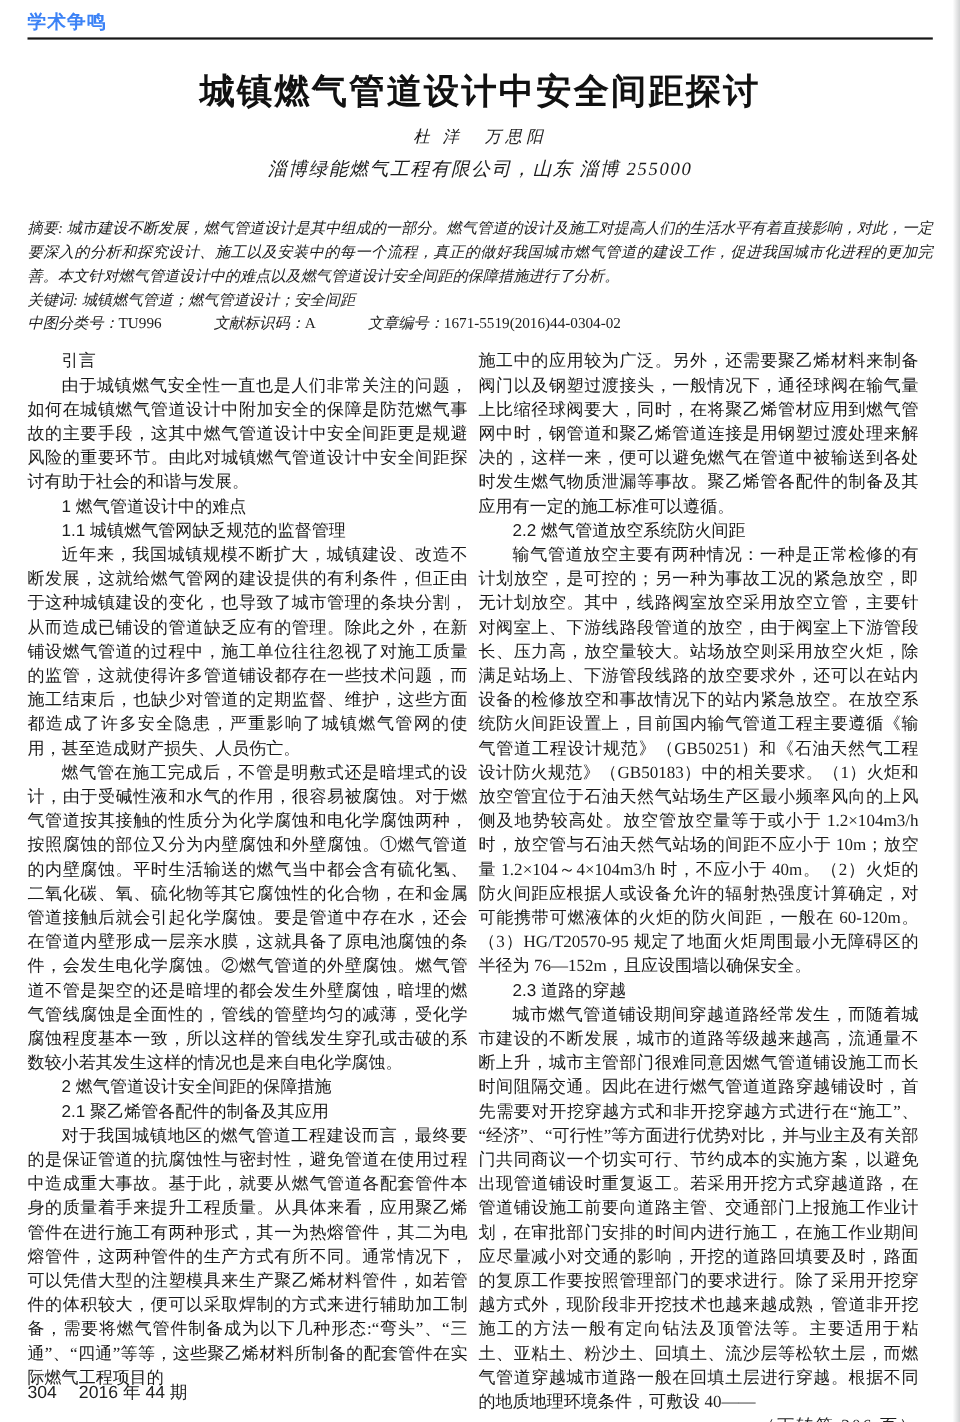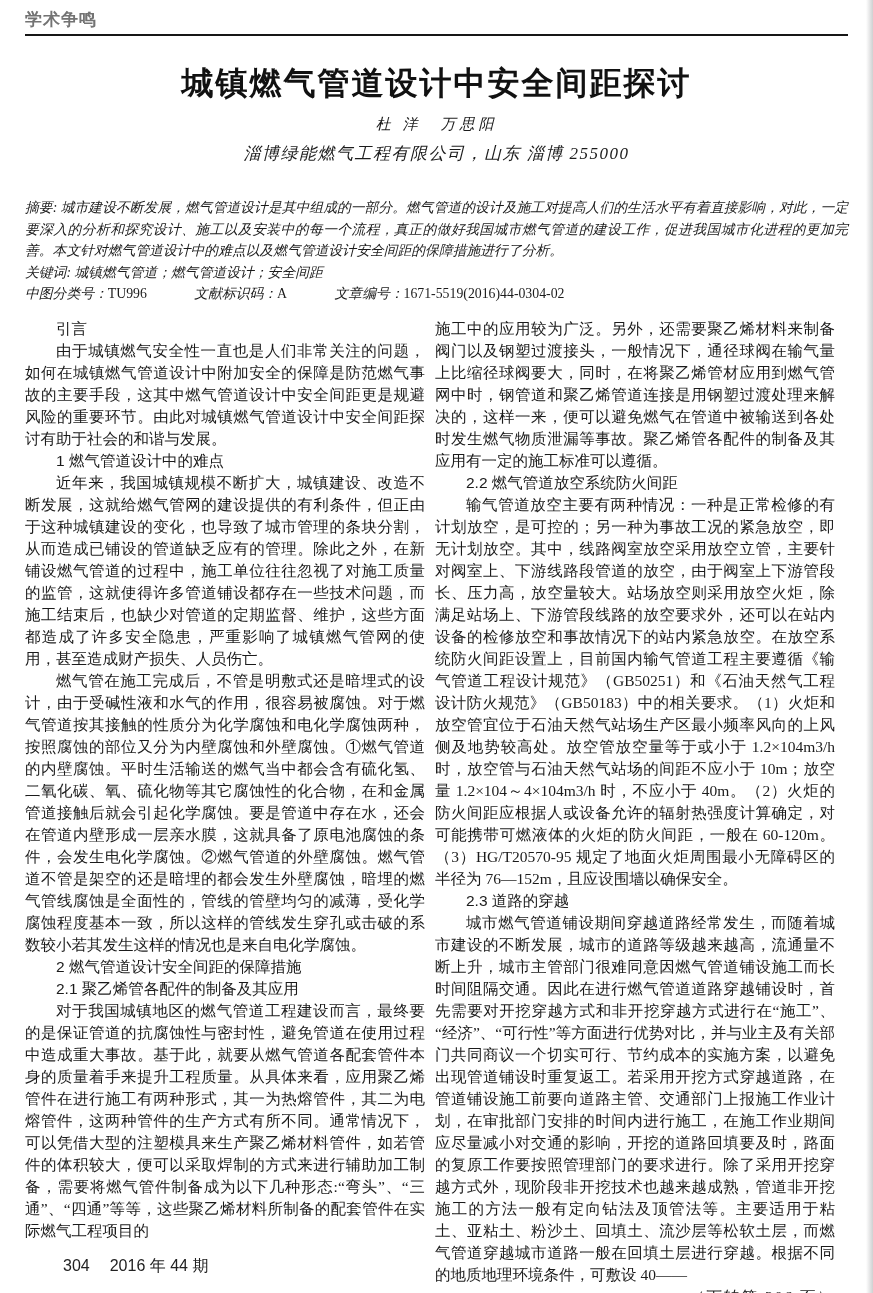--- a/index.html
+++ b/index.html
@@ -10,21 +10,21 @@
     color:#1b1b1b;
   }
   .page { position:absolute; inset:0; padding:8px 25px 0 25px; }
   .scan-edge {
     position:absolute; top:0; right:0; width:7px; height:100%;
     background:linear-gradient(to right,#ffffff,#cfd0d1); 
   }
   
   .col-tag {
     font-family:"Liberation Sans","DejaVu Sans",sans-serif;
-    font-weight:bold; font-size:17px; letter-spacing:1px; color:#737373;
+    font-weight:bold; font-size:17px; letter-spacing:1px; color:#3b82f6;
   }
   .rule { border-bottom:2.5px solid #161616; margin-top:3px; width:100%; }
   
   .title-block { text-align:center; margin-top:26px; }
   .a-title { font-size:32px; font-weight:bold; letter-spacing:2px; color:#111; }
   .a-authors { margin-top:9px; font-size:15px; font-style:italic; letter-spacing:4px; }
   .a-affil { margin-top:8px; font-size:17px; font-style:italic; letter-spacing:1.5px; }
   
   .meta { margin-top:32px; font-style:italic; font-size:13.8px; line-height:21.5px; text-align:justify; }
   .meta p { margin:0; }
@@ -37,21 +37,21 @@
     font-family:"Liberation Sans","DejaVu Sans",sans-serif;
     font-weight:normal; font-size:15.5px; padding-left:31px;
   }
   .bp { text-indent:2em; }
   .bp.noindent { text-indent:0; }
   .turn-note { text-align:right; letter-spacing:2px; }
   
   footer {
     position:absolute; left:25px; bottom:16px;
     font-family:"Liberation Sans","DejaVu Sans",sans-serif;
-    font-size:16px; color:#222;margin-left:38px;
+    font-size:16px; color:#222;
   }
   footer .issue { margin-left:20px; }
 </style>
 </head>
 <body>
 
 <div class="page">
 
   <header>
     <div class="col-tag">学术争鸣</div>
@@ -72,20 +72,21 @@
       <span class="group"><span>文献标识码：</span><span class="upright">A</span></span>
       <span class="group"><span>文章编号：</span><span class="upright">1671-5519(2016)44-0304-02</span></span>
     </p>
   </section>
 
   <main>
     <div class="col">
       <p class="bh">引言</p>
       <p class="bp">由于城镇燃气安全性一直也是人们非常关注的问题，如何在城镇燃气管道设计中附加安全的保障是防范燃气事故的主要手段，这其中燃气管道设计中安全间距更是规避风险的重要环节。由此对城镇燃气管道设计中安全间距探讨有助于社会的和谐与发展。</p>
       <p class="bh">1 燃气管道设计中的难点</p>
+      <p class="bh">1.1 城镇燃气管网缺乏规范的监督管理</p>
       <p class="bp">近年来，我国城镇规模不断扩大，城镇建设、改造不断发展，这就给燃气管网的建设提供的有利条件，但正由于这种城镇建设的变化，也导致了城市管理的条块分割，从而造成已铺设的管道缺乏应有的管理。除此之外，在新铺设燃气管道的过程中，施工单位往往忽视了对施工质量的监管，这就使得许多管道铺设都存在一些技术问题，而施工结束后，也缺少对管道的定期监督、维护，这些方面都造成了许多安全隐患，严重影响了城镇燃气管网的使用，甚至造成财产损失、人员伤亡。</p>
       <p class="bp">燃气管在施工完成后，不管是明敷式还是暗埋式的设计，由于受碱性液和水气的作用，很容易被腐蚀。对于燃气管道按其接触的性质分为化学腐蚀和电化学腐蚀两种，按照腐蚀的部位又分为内壁腐蚀和外壁腐蚀。①燃气管道的内壁腐蚀。平时生活输送的燃气当中都会含有硫化氢、二氧化碳、氧、硫化物等其它腐蚀性的化合物，在和金属管道接触后就会引起化学腐蚀。要是管道中存在水，还会在管道内壁形成一层亲水膜，这就具备了原电池腐蚀的条件，会发生电化学腐蚀。②燃气管道的外壁腐蚀。燃气管道不管是架空的还是暗埋的都会发生外壁腐蚀，暗埋的燃气管线腐蚀是全面性的，管线的管壁均匀的减薄，受化学腐蚀程度基本一致，所以这样的管线发生穿孔或击破的系数较小若其发生这样的情况也是来自电化学腐蚀。</p>
       <p class="bh">2 燃气管道设计安全间距的保障措施</p>
       <p class="bh">2.1 聚乙烯管各配件的制备及其应用</p>
       <p class="bp">对于我国城镇地区的燃气管道工程建设而言，最终要的是保证管道的抗腐蚀性与密封性，避免管道在使用过程中造成重大事故。基于此，就要从燃气管道各配套管件本身的质量着手来提升工程质量。从具体来看，应用聚乙烯管件在进行施工有两种形式，其一为热熔管件，其二为电熔管件，这两种管件的生产方式有所不同。通常情况下，可以凭借大型的注塑模具来生产聚乙烯材料管件，如若管件的体积较大，便可以采取焊制的方式来进行辅助加工制备，需要将燃气管件制备成为以下几种形态:“弯头”、“三通”、“四通”等等，这些聚乙烯材料所制备的配套管件在实际燃气工程项目的</p>
     </div>
     <div class="col">
       <p class="bp noindent">施工中的应用较为广泛。另外，还需要聚乙烯材料来制备阀门以及钢塑过渡接头，一般情况下，通径球阀在输气量上比缩径球阀要大，同时，在将聚乙烯管材应用到燃气管网中时，钢管道和聚乙烯管道连接是用钢塑过渡处理来解决的，这样一来，便可以避免燃气在管道中被输送到各处时发生燃气物质泄漏等事故。聚乙烯管各配件的制备及其应用有一定的施工标准可以遵循。</p>
       <p class="bh">2.2 燃气管道放空系统防火间距</p>
       <p class="bp">输气管道放空主要有两种情况：一种是正常检修的有计划放空，是可控的；另一种为事故工况的紧急放空，即无计划放空。其中，线路阀室放空采用放空立管，主要针对阀室上、下游线路段管道的放空，由于阀室上下游管段长、压力高，放空量较大。站场放空则采用放空火炬，除满足站场上、下游管段线路的放空要求外，还可以在站内设备的检修放空和事故情况下的站内紧急放空。在放空系统防火间距设置上，目前国内输气管道工程主要遵循《输气管道工程设计规范》（GB50251）和《石油天然气工程设计防火规范》（GB50183）中的相关要求。（1）火炬和放空管宜位于石油天然气站场生产区最小频率风向的上风侧及地势较高处。放空管放空量等于或小于 1.2×104m3/h 时，放空管与石油天然气站场的间距不应小于 10m；放空量 1.2×104～4×104m3/h 时，不应小于 40m。（2）火炬的防火间距应根据人或设备允许的辐射热强度计算确定，对可能携带可燃液体的火炬的防火间距，一般在 60-120m。（3）HG/T20570-95 规定了地面火炬周围最小无障碍区的半径为 76—152m，且应设围墙以确保安全。</p>

